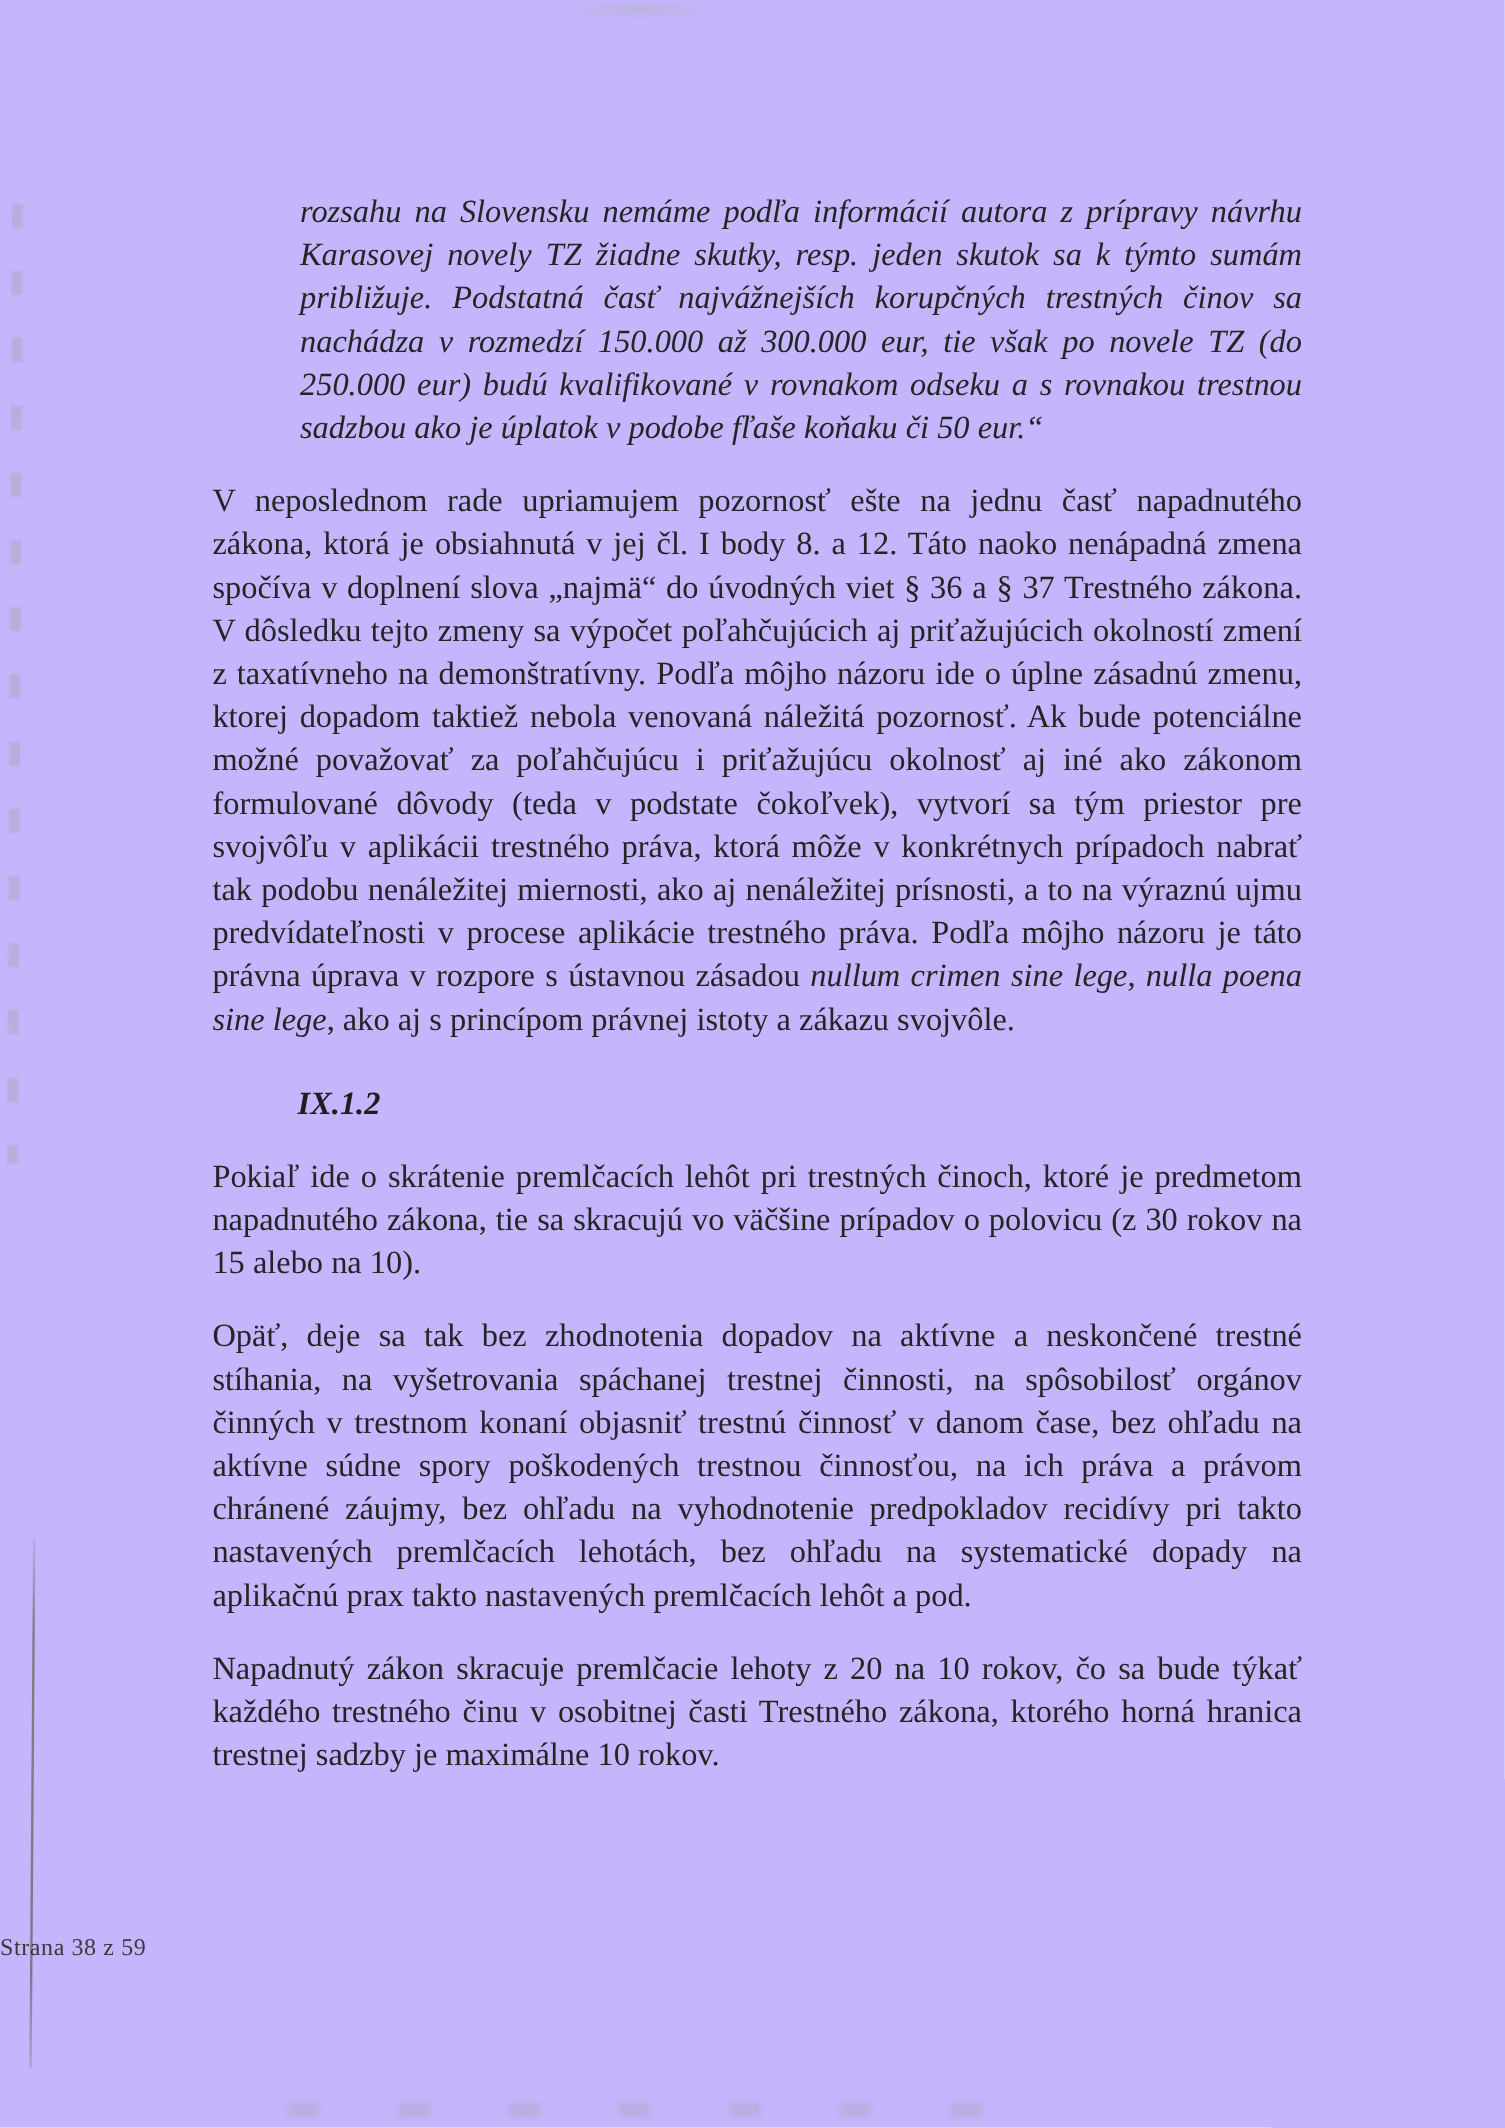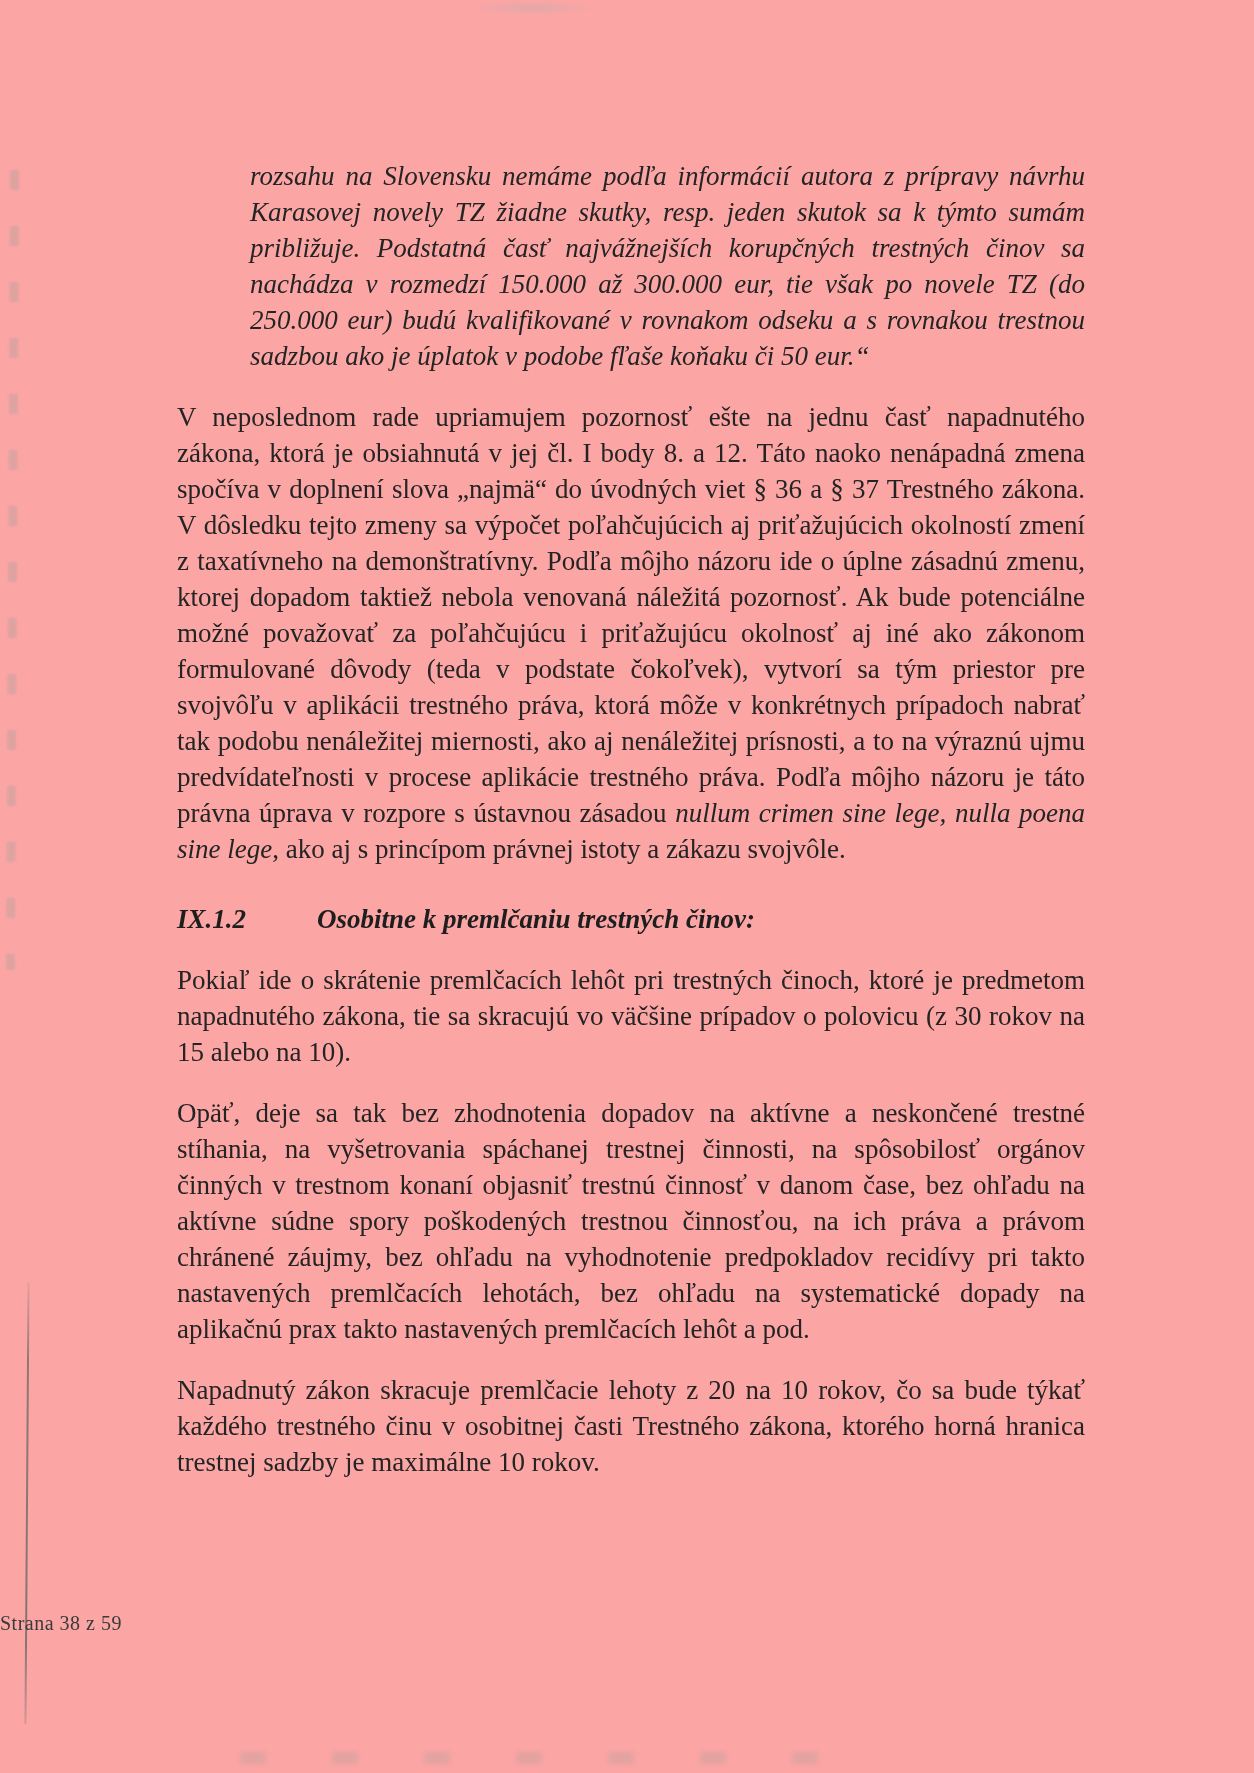--- a/index.html
+++ b/index.html
@@ -7,21 +7,21 @@
     width: 1254px;
     height: 1773px;
     background: #fdfdfc;
     position: relative;
     overflow: hidden;
     font-family: "Liberation Serif", "DejaVu Serif", serif;
   }
   .page {
     position: absolute;
     inset: 0;
-    background: #fca5a5;
+    background: #c4b5fd;
   }
   .content {
     position: absolute;
     left: 177px;
     top: 158px;
     width: 908px;
     font-size: 27px;
     line-height: 36px;
     color: #242424;
   }
@@ -36,20 +36,21 @@
     text-align: justify;
   }
   .heading {
     margin: 34px 0 0 0;
     font-size: 27px;
     line-height: 36px;
     font-weight: 700;
     font-style: italic;
     display: flex;
     color: #1e1e1e;
+    text-align: right;
   }
   .hnum { width: 140px; flex: none; }
   .footer {
     position: absolute;
     top: 1612px;
     left: 0;
     width: 100%;
     font-size: 20px;
     color: #3a3a3a;
     letter-spacing: 0.5px;
@@ -117,21 +118,20 @@
   <div class="bottom-smudge"></div>
 
   <div class="content">
 
     <p class="quote">rozsahu na Slovensku nemáme podľa informácií autora z prípravy návrhu Karasovej novely TZ žiadne skutky, resp. jeden skutok sa k týmto sumám približuje. Podstatná časť najvážnejších korupčných trestných činov sa nachádza v rozmedzí 150.000 až 300.000 eur, tie však po novele TZ (do 250.000 eur) budú kvalifikované v rovnakom odseku a s rovnakou trestnou sadzbou ako je úplatok v podobe fľaše koňaku či 50 eur.“</p>
 
     <p class="body"><span>V neposlednom rade upriamujem pozornosť ešte na jednu časť napadnutého zákona, ktorá je obsiahnutá v jej čl. I body 8. a 12. Táto naoko nenápadná zmena spočíva v doplnení slova „najmä“ do úvodných viet § 36 a § 37 Trestného zákona. V dôsledku tejto zmeny sa výpočet poľahčujúcich aj priťažujúcich okolností zmení z taxatívneho na demonštratívny. Podľa môjho názoru ide o úplne zásadnú zmenu, ktorej dopadom taktiež nebola venovaná náležitá pozornosť. Ak bude potenciálne možné považovať za poľahčujúcu i priťažujúcu okolnosť aj iné ako zákonom formulované dôvody (teda v podstate čokoľvek), vytvorí sa tým priestor pre svojvôľu v aplikácii trestného práva, ktorá môže v konkrétnych prípadoch nabrať tak podobu nenáležitej miernosti, ako aj nenáležitej prísnosti, a to na výraznú ujmu predvídateľnosti v procese aplikácie trestného práva. Podľa môjho názoru je táto právna úprava v rozpore s ústavnou zásadou </span><em>nullum crimen sine lege, nulla poena sine lege</em><span>, ako aj s princípom právnej istoty a zákazu svojvôle.</span></p>
 
     <h2 class="heading">
       <span class="hnum">IX.1.2</span>
-      <span class="htitle">Osobitne k premlčaniu trestných činov:</span>
     </h2>
 
     <p class="body">Pokiaľ ide o skrátenie premlčacích lehôt pri trestných činoch, ktoré je predmetom napadnutého zákona, tie sa skracujú vo väčšine prípadov o polovicu (z 30 rokov na 15 alebo na 10).</p>
 
 
     <p class="body">Opäť, deje sa tak bez zhodnotenia dopadov na aktívne a neskončené trestné stíhania, na vyšetrovania spáchanej trestnej činnosti, na spôsobilosť orgánov činných v trestnom konaní objasniť trestnú činnosť v danom čase, bez ohľadu na aktívne súdne spory poškodených trestnou činnosťou, na ich práva a právom chránené záujmy, bez ohľadu na vyhodnotenie predpokladov recidívy pri takto nastavených premlčacích lehotách, bez ohľadu na systematické dopady na aplikačnú prax takto nastavených premlčacích lehôt a pod.</p>
 
     <p class="body">Napadnutý zákon skracuje premlčacie lehoty z 20 na 10 rokov, čo sa bude týkať každého trestného činu v osobitnej časti Trestného zákona, ktorého horná hranica trestnej sadzby je maximálne 10 rokov.</p>
 
   </div>

